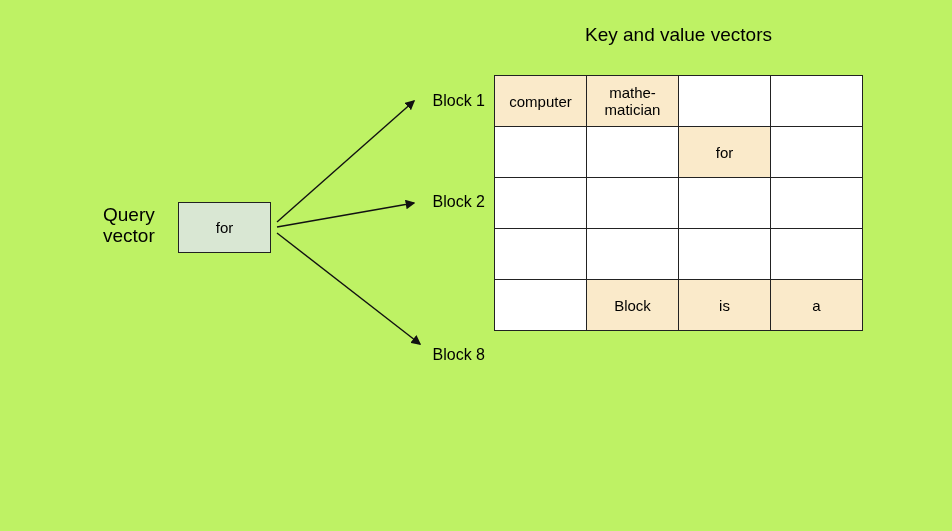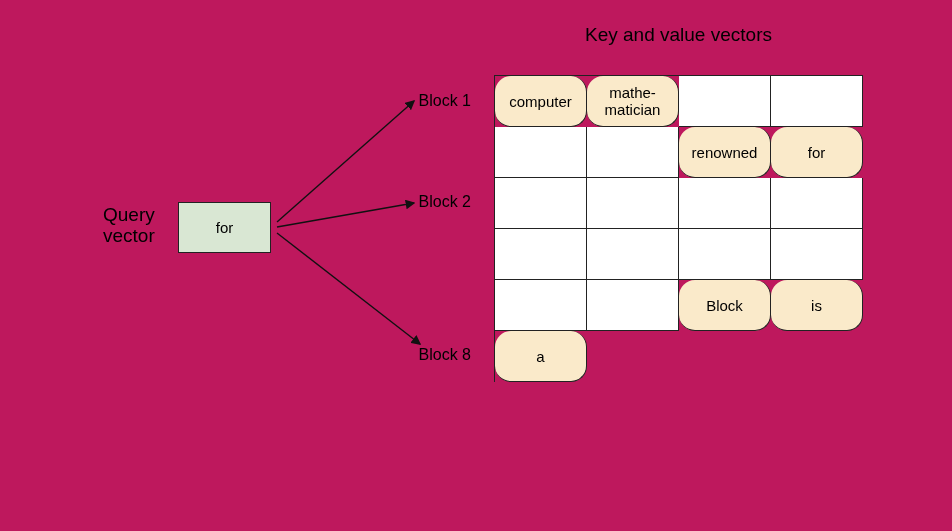--- a/index.html
+++ b/index.html
@@ -7,21 +7,21 @@
     --highlight: #FAEACA;
     --query_box: #D9E7D3;
     --border: #222222;
   }
   html, body { background: #ffffff; }
   body {
     width: 952px; height: 531px;
     font-family: "Liberation Sans", sans-serif;
     color: #000;
   }
-  .canvas { position: relative; width: 952px; height: 531px; background: #be185d; overflow: hidden; }
+  .canvas { position: relative; width: 952px; height: 531px; background: #bef264; overflow: hidden; }
 
   .title {
     position: absolute; left: 494px; top: 24px; width: 369px;
     text-align: center; font-size: 19px; font-weight: 400;
   }
 
   .kv-table {
     position: absolute; left: 494px; top: 75px;
     display: grid; grid-template-columns: repeat(4, 92px);
     border-top: 1px solid var(--border);
@@ -29,24 +29,24 @@
   }
   .cell {
     height: 51px;
     border-right: 1px solid var(--border);
     border-bottom: 1px solid var(--border);
     display: flex; align-items: center; justify-content: center;
     font-size: 15px; line-height: 17px;
     text-align: center; white-space: pre-line;
     background: #fff;
   }
-  .cell.filled { background: var(--highlight); border-radius: 16px; }
+  .cell.filled { background: var(--highlight); }
 
   .block-label {
-    position: absolute; width: 80px; left: 391px;
+    position: absolute; width: 80px; left: 405px;
     text-align: right; font-size: 16px; line-height: 20px;
   }
   .block-label.b1 { top: 91px; }
   .block-label.b2 { top: 192px; }
   .block-label.b0 { top: 345px; }
 
   .query-label {
     position: absolute; left: 103px; top: 204px;
     font-size: 19px; line-height: 21px; white-space: pre-line;
   }
@@ -83,21 +83,20 @@
 
     <div class="cell filled">computer</div>
     <div class="cell filled">mathe-
 matician</div>
 
     <div class="cell"></div>
     <div class="cell"></div>
     <div class="cell"></div>
     <div class="cell"></div>
 
-    <div class="cell filled">renowned</div>
     <div class="cell filled">for</div>
     <div class="cell"></div>
     <div class="cell"></div>
 
     <div class="cell"></div>
     <div class="cell"></div>
     <div class="cell"></div>
     <div class="cell"></div>
 
     <div class="cell"></div>

